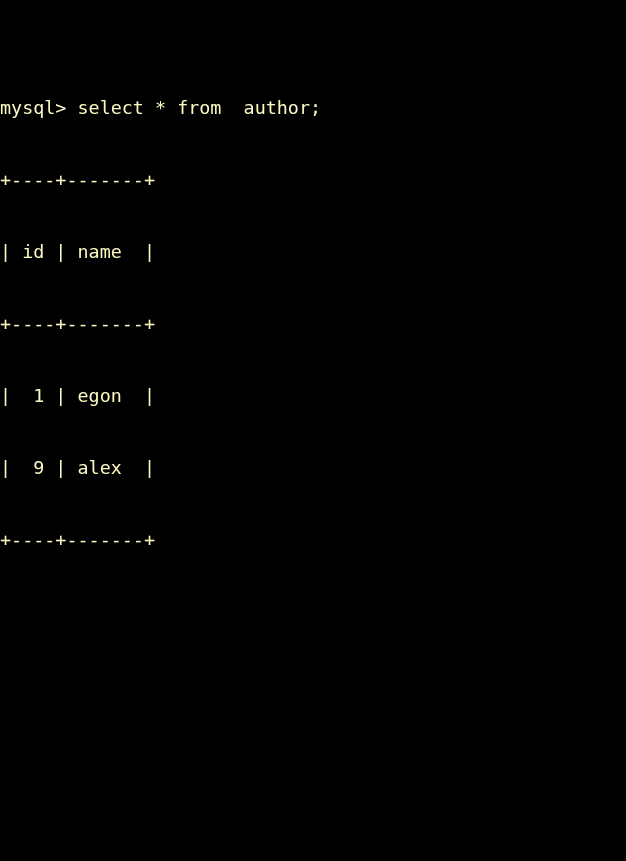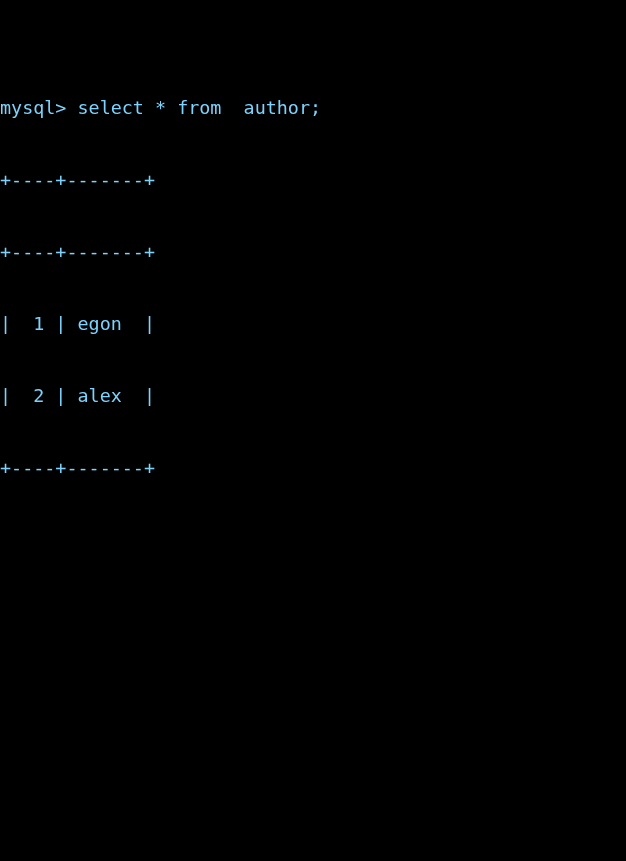--- a/index.html
+++ b/index.html
@@ -23,37 +23,38 @@
     line-height: 24px;
     letter-spacing: 0px;
     white-space: pre;
     padding: 0;
     box-sizing: border-box;
   }
   .line {
     height: 24px;
     white-space: pre;
     font-family: "DejaVu Sans Mono", "Liberation Mono", monospace;
-    color: #7dd3fc;
+    color: #fef9c3;
   }
   .line.blank {
     color: transparent;
   }
 </style>
 </head>
 <body>
 
 <div id="terminal">
 
   
   <div class="line">mysql&gt; select * from  author;</div>
   <div class="line">+----+-------+</div>
+  <div class="line">| id | name  |</div>
   <div class="line">+----+-------+</div>
   <div class="line">|  1 | egon  |</div>
-  <div class="line">|  2 | alex  |</div>
+  <div class="line">|  9 | alex  |</div>
   <div class="line">+----+-------+</div>
   <div class="line blank">&nbsp;</div>
 
   
   
   
   
   
   
   

